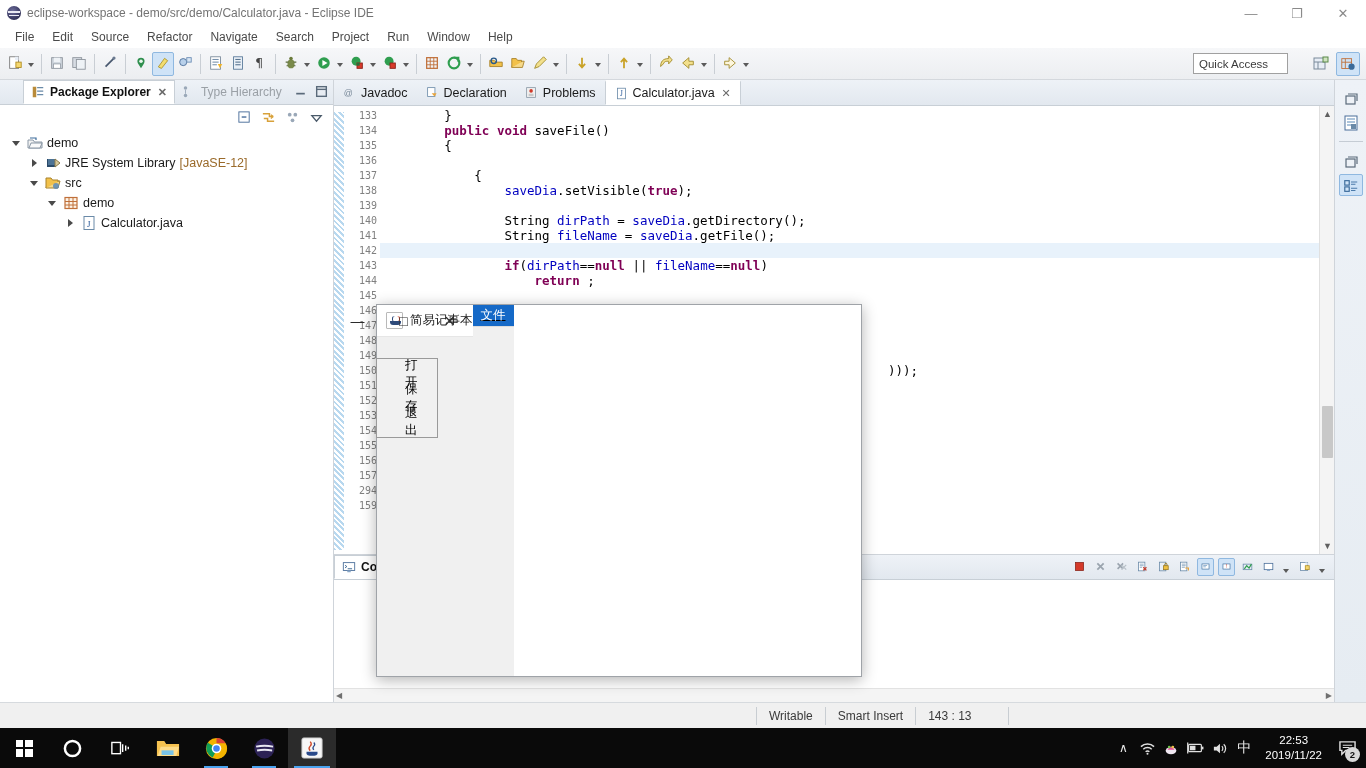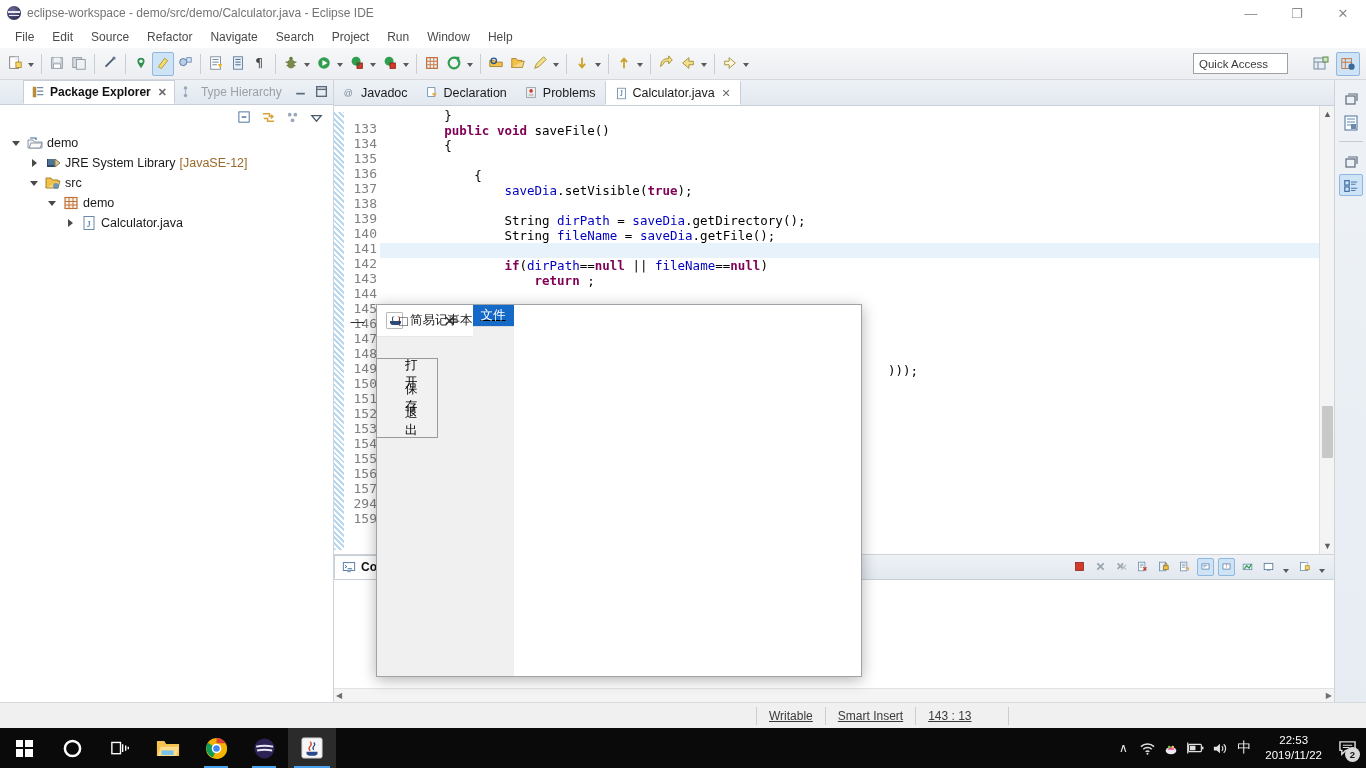--- a/index.html
+++ b/index.html
@@ -156,22 +156,22 @@
   }
 
   .editor-wrap { flex: 1; display: flex; position: relative; background: #fff; overflow: hidden; }
   .gutter-marks { width: 14px; background: #fff; position: relative; }
   .folding-bar {
     position: absolute; left: 0; top: 6px; width: 10px; bottom: 4px;
     background: repeating-linear-gradient(45deg,#b8d8ef 0 2px,#ffffff 2px 4px);
   }
   .line-nums {
     width: 32px; background: #fff; text-align: right;
-    font-family: "DejaVu Sans Mono", monospace; font-size: 13px;
-    color: #808080; padding-top: 15px; position: relative; flex: none;
+    font-family: "DejaVu Sans Mono", monospace; font-size: 10px;
+    color: #808080; padding-top: 2px; position: relative; flex: none;
   }
   .ln { height: 15px; line-height: 15px; padding-right: 3px; }
   .code-area {
     flex: 1; position: relative; background: #fff;
     font-family: "DejaVu Sans Mono", monospace; font-size: 12.5px;
     padding-top: 2px; overflow: hidden;
   }
   .cline { height: 15px; line-height: 15px; white-space: pre; padding-left: 4px; color: #000; }
   .cline.hl { background: #e8f2fb; }
   .kw { color: #7f0055; font-weight: bold; }
@@ -222,21 +222,21 @@
   .rail-sep { width: 24px; height: 1px; background: #c5ccd4; margin: 3px 0; }
   .rail-ico { width: 24px; height: 22px; position: relative; border-radius: 2px; }
   .rail-ico.on { background: #cfe3f7; border: 1px solid #8fb8e0; }
 
   
   .statusbar {
     height: 26px; background: #f0f0f0; border-top: 1px solid #d6dade;
     display: flex; align-items: center; font-size: 12px; color: #3a3a3a;
     flex: 0 0 26px;
   }
-  .sb-cell { padding: 0 12px; height: 18px; display: flex; align-items: center; text-decoration: underline; }
+  .sb-cell { padding: 0 12px; height: 18px; display: flex; align-items: center; }
   .sb-div { width: 1px; height: 18px; background: #c8cdd2; }
 
   
   .swing-dialog {
     position: absolute; left: 376px; top: 304px; width: 486px; height: 373px;
     background: #f0f0f0; border: 1px solid #9fa3a8;
     box-shadow: 0 3px 14px rgba(0,0,0,0.30);
     display: flex; z-index: 40; justify-content: flex-end;
   }
   .sd-title {

